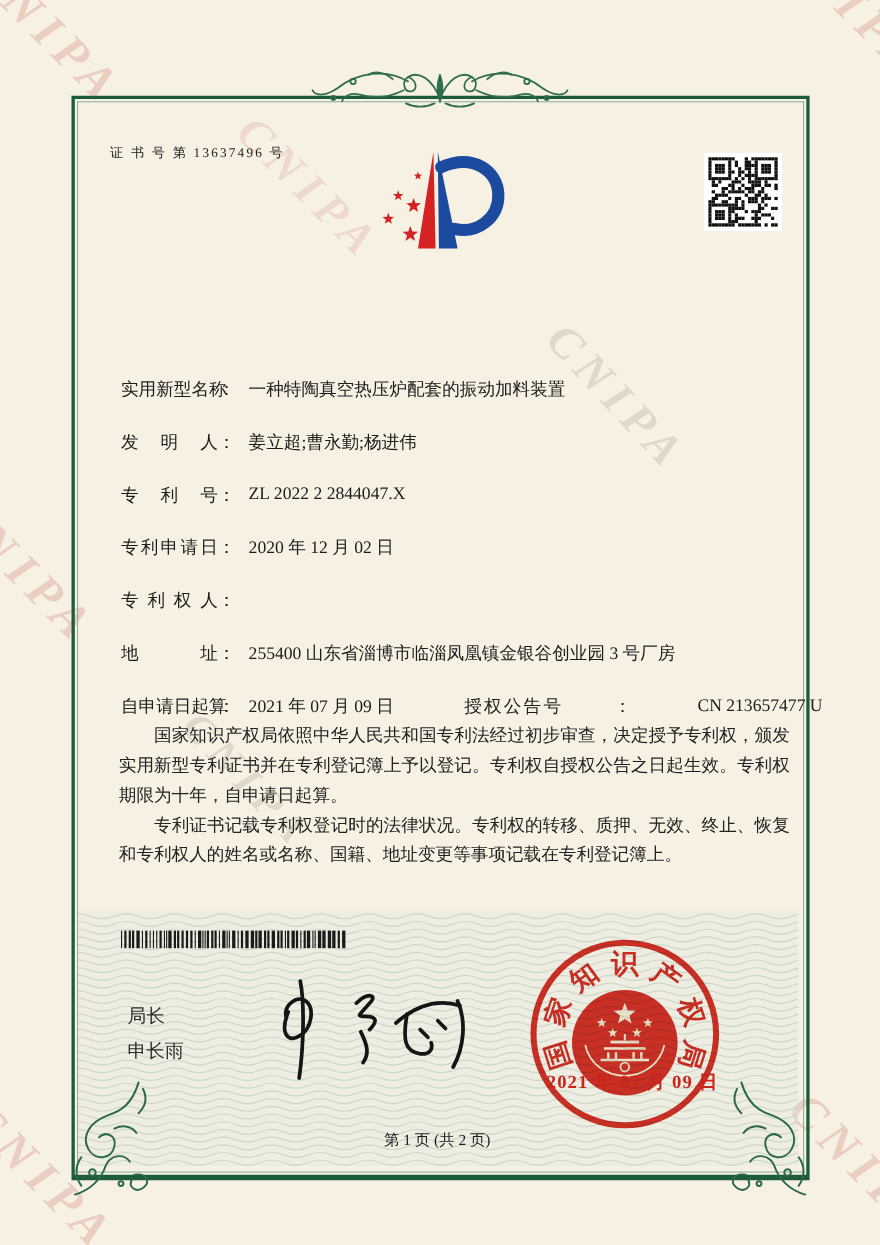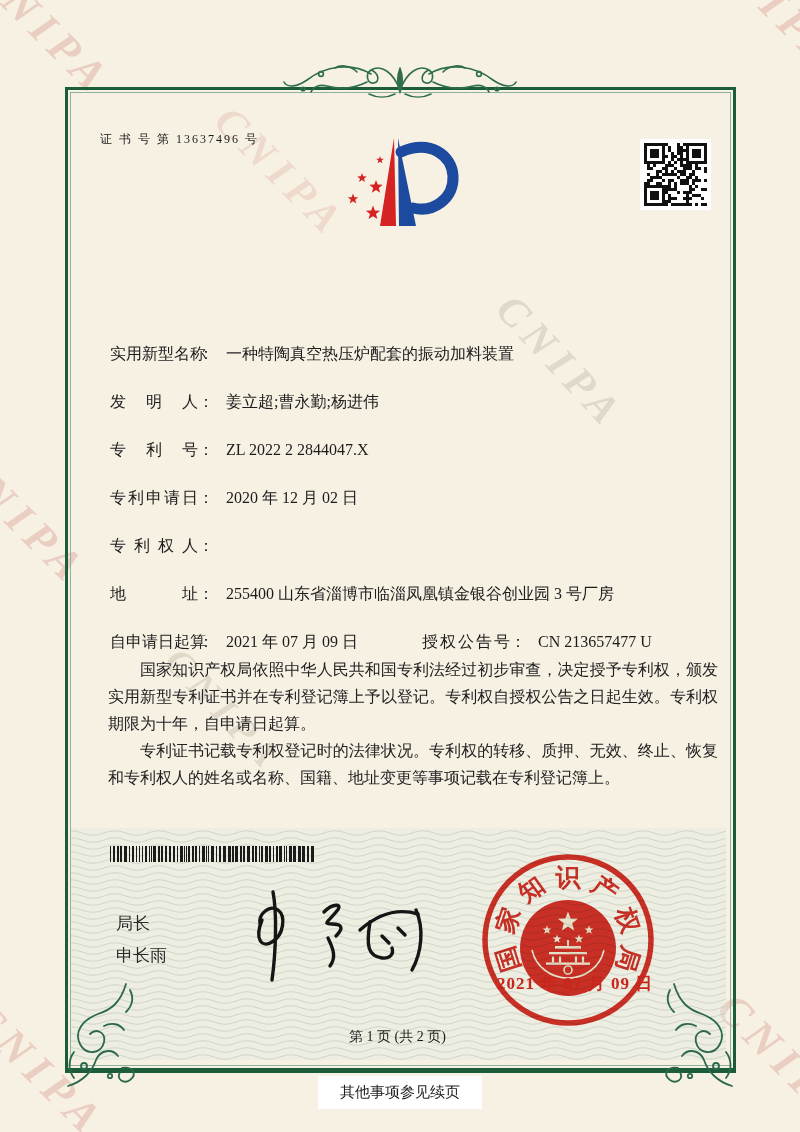--- a/index.html
+++ b/index.html
@@ -36,21 +36,21 @@
   #qr{position:absolute;left:640px;top:139px;width:63px;height:63px;padding:4px;background:#fff;
       display:grid;grid-template-columns:repeat(21,3px);grid-template-rows:repeat(21,3px);z-index:3;}
   #qr i{display:block;}
   .title{position:absolute;left:65px;top:238px;width:665px;text-align:center;
          font-size:42px;font-weight:bold;letter-spacing:6px;z-index:3;}
   
   .fields{position:absolute;left:110px;top:330px;width:590px;z-index:3;font-size:16px;}
   .field{height:48px;display:flex;align-items:center;white-space:nowrap;position:relative;}
   .flabel{display:inline-block;width:88px;text-align:justify;text-align-last:justify;}
   .fvalue{margin-left:12px;}
-  .grant2{position:absolute;left:312px;display:flex;align-items:center;}
+  .grant2{position:absolute;left:312px;display:flex;align-items:center;gap:48px;}
   
   .paras{position:absolute;left:108px;top:656px;width:610px;z-index:3;
          font-size:16px;line-height:27px;text-align:justify;color:#222;}
   .paras p{margin:0;text-indent:2em;}
   
   #barcode{position:absolute;left:110px;top:846px;width:208px;height:16px;display:flex;z-index:3;}
   #barcode i{display:block;height:100%;}
   .sig-title{position:absolute;left:116px;top:912px;font-family:"Liberation Sans",sans-serif;
              font-size:17px;z-index:3;color:#2a2a2a;}
   .sig-name{position:absolute;left:116px;top:944px;font-family:"Liberation Sans",sans-serif;
@@ -825,15 +825,14 @@
       <rect x="6.9" y="8.5" width="2.2" height="6" fill="#f7f1e3"></rect>
       <rect x="13.9" y="8.5" width="2.2" height="6" fill="#f7f1e3"></rect>
       <rect x="-22" y="14.5" width="44" height="2.3" fill="#f7f1e3"></rect>
       <circle cx="0" cy="22" r="4" fill="none" stroke="#f7f1e3" stroke-width="1.6"></circle>
       <path d="M-36,2 C-32,20 -16,30 0,30 C16,30 32,20 36,2" fill="none" stroke="#f7f1e3" stroke-width="1.6"></path>
     </g>
   </svg>
   <div class="seal-date">2021 年 07 月 09 日</div>
 
   <div class="page-info">第 1 页 (共 2 页)</div>
-  <div class="note-box">其他事项参见续页</div>
 
 </div>
 
 </body></html>

